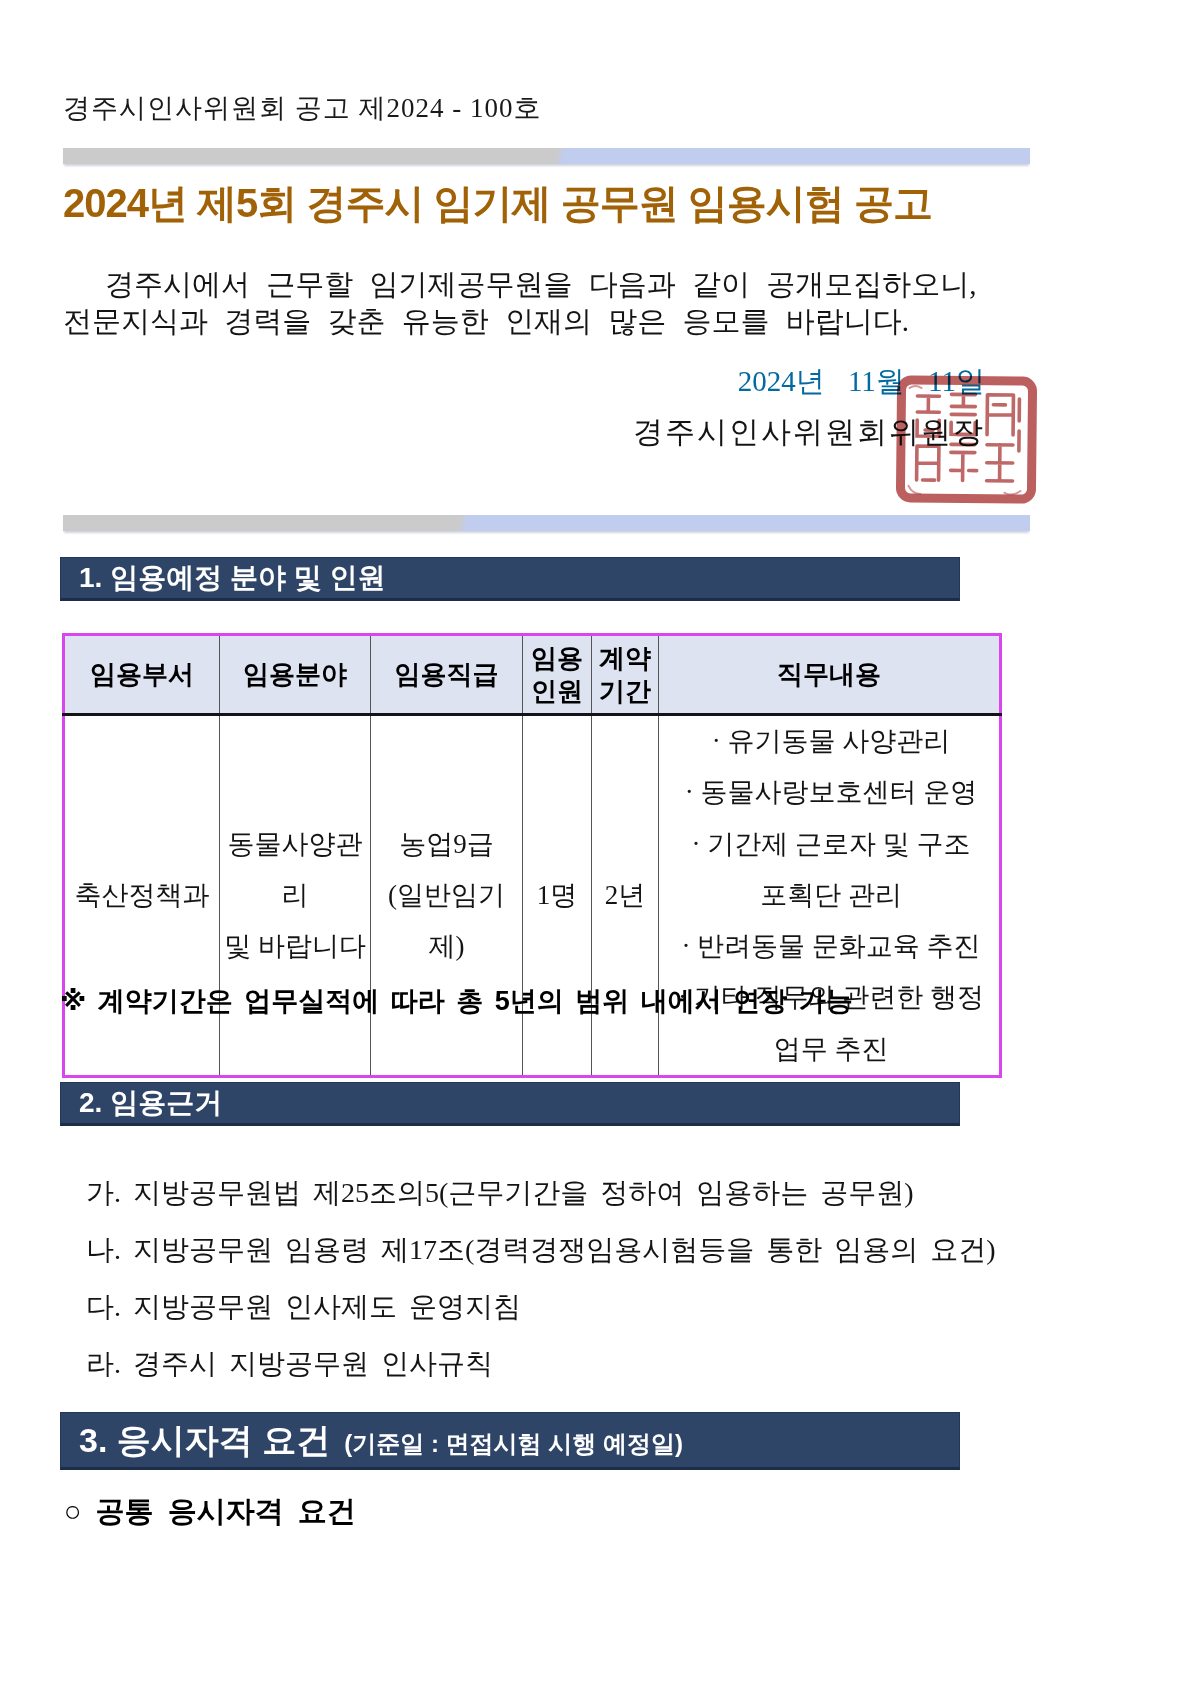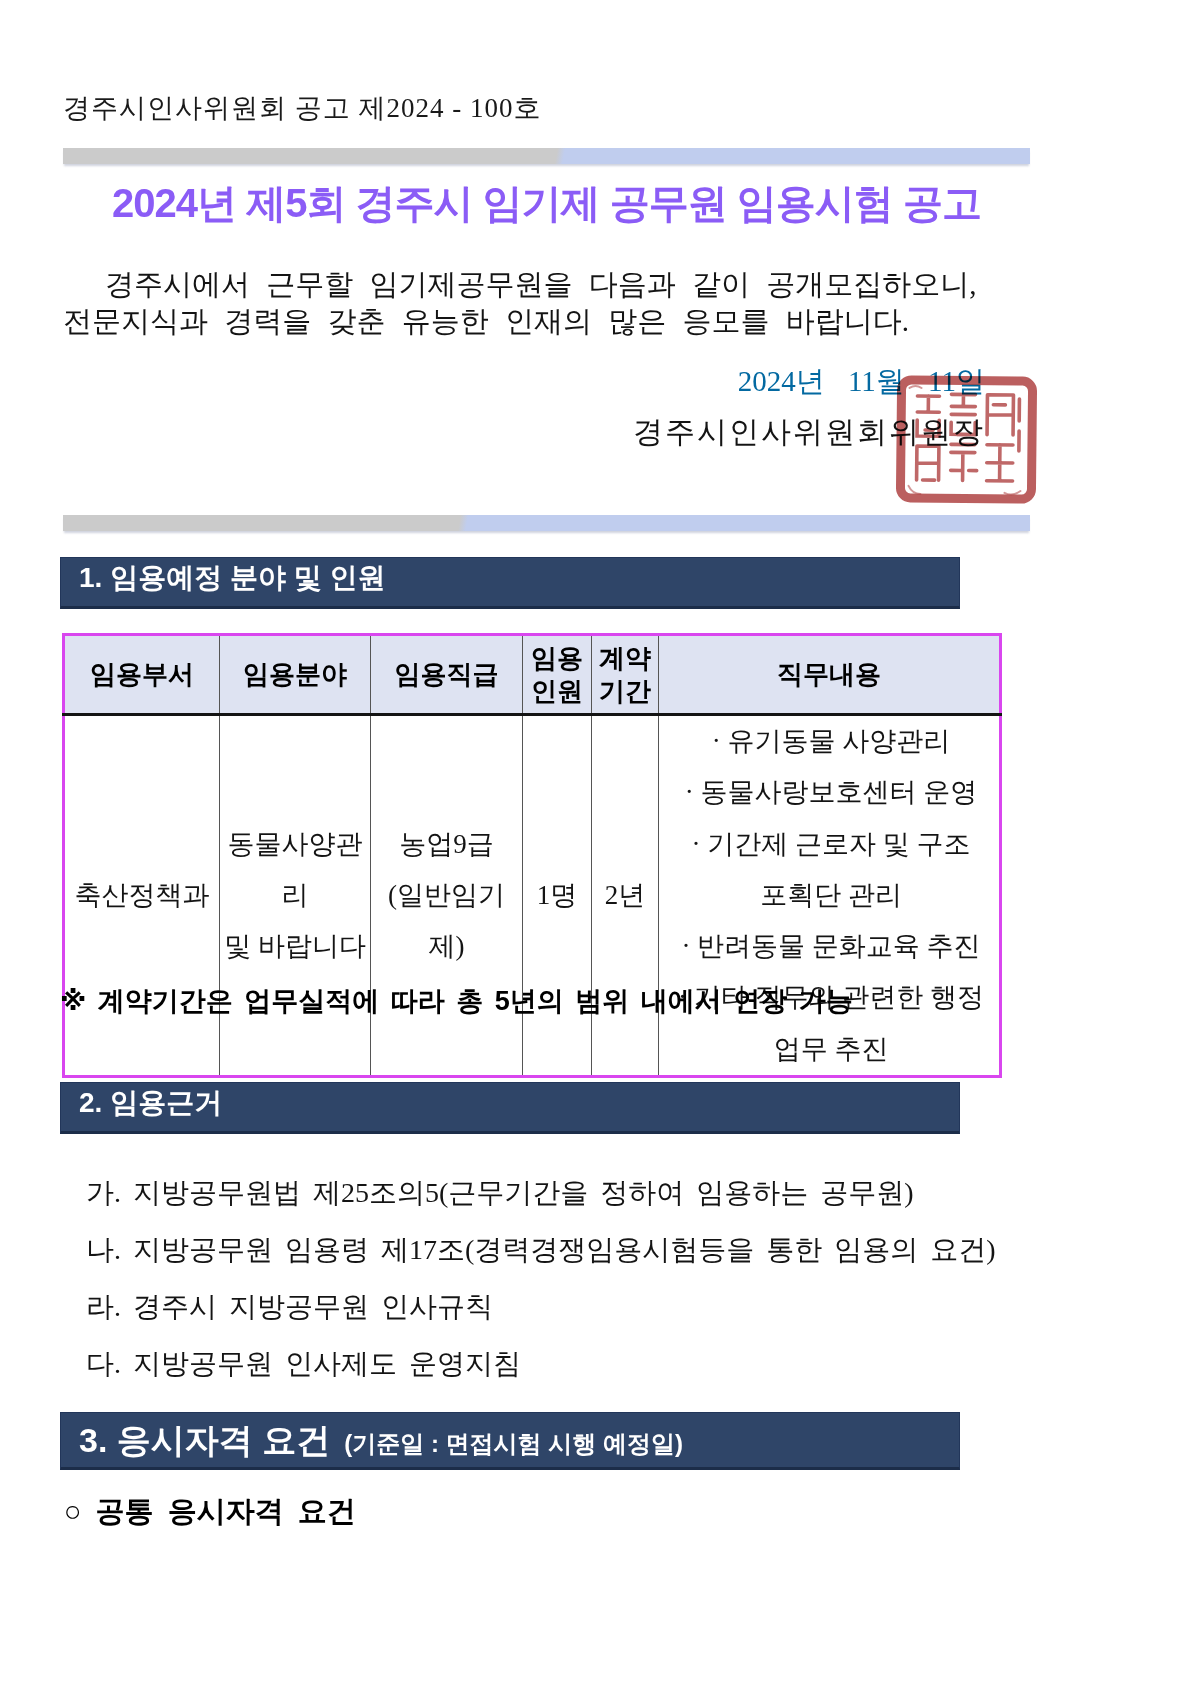--- a/index.html
+++ b/index.html
@@ -26,24 +26,24 @@
   .bar {
     left: 63px; width: 967px; height: 16px;
     box-shadow: 0 3px 2px -1px rgba(120,130,160,.35);
   }
   .bar-top  { top: 148px; background: linear-gradient(100deg, #cbcbcb 0%, #cbcbcb 51%, #c0cdee 51.8%, #c0cdee 100%); }
   .bar-mid  { top: 515px; background: linear-gradient(100deg, #cbcbcb 0%, #cbcbcb 41%, #c0cdee 41.8%, #c0cdee 100%); }
 
   
   .doc-title {
     left: 63px; top: 176px; width: 967px;
-    text-align: center;
+    text-align: left;
     font-family: "Liberation Sans", "DejaVu Sans", sans-serif;
     font-size: 40px; font-weight: 800; letter-spacing: -1px;
-    color: #8b5cf6; white-space: nowrap;
+    color: #a16207; white-space: nowrap;
   }
 
   
   .intro {
     left: 63px; top: 266px; width: 925px;
     font-size: 29px; line-height: 37px;
     white-space: pre-line;
     text-indent: 42px;
     word-spacing: 9px;
     color: #141414;
@@ -62,21 +62,21 @@
   
   .stamp {
     left: 895px; top: 374px; width: 143px; height: 131px;
     mix-blend-mode: multiply;
     transform: rotate(0.6deg);
     opacity: 0.92;
   }
 
   
   .sec-bar {
-    left: 60px; width: 900px; height: 52px;
+    left: 60px; width: 900px; height: 44px;
     background: #2f4568;
     border: 1px solid #22365a;
     border-bottom: 3px solid #1c2d49;
     color: #ffffff;
     font-family: "Liberation Sans", "DejaVu Sans", sans-serif;
     font-weight: 800;
     font-size: 28px;
     line-height: 40px;
     padding-left: 18px;
     white-space: nowrap;
@@ -227,22 +227,22 @@
 
   <div class="abs table-note">※ 계약기간은 업무실적에 따라 총 5년의 범위 내에서 연장 가능</div>
 
   <div class="abs sec-bar sec2-bar">
     <span>2. 임용근거</span>
   </div>
 
   <div class="abs basis-list">
     <div class="basis-item">가. 지방공무원법 제25조의5(근무기간을 정하여 임용하는 공무원)</div>
     <div class="basis-item">나. 지방공무원 임용령 제17조(경력경쟁임용시험등을 통한 임용의 요건)</div>
+    <div class="basis-item">다. 지방공무원 인사제도 운영지침</div>
     <div class="basis-item">라. 경주시 지방공무원 인사규칙</div>
-    <div class="basis-item">다. 지방공무원 인사제도 운영지침</div>
   </div>
 
   <div class="abs sec-bar sec3-bar">
     <span class="sec3-title">3. 응시자격 요건</span><span class="sec3-subtitle">(기준일 : 면접시험 시행 예정일)</span>
   </div>
 
   <div class="abs common-req">○ 공통 응시자격 요건</div>
 
 </div>
 

